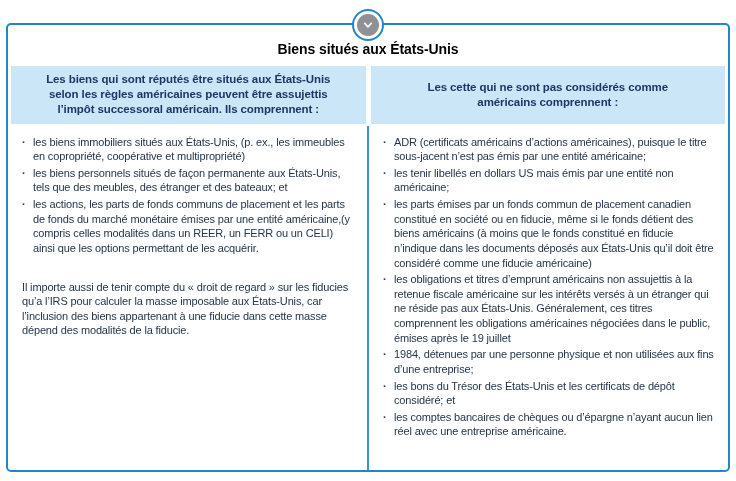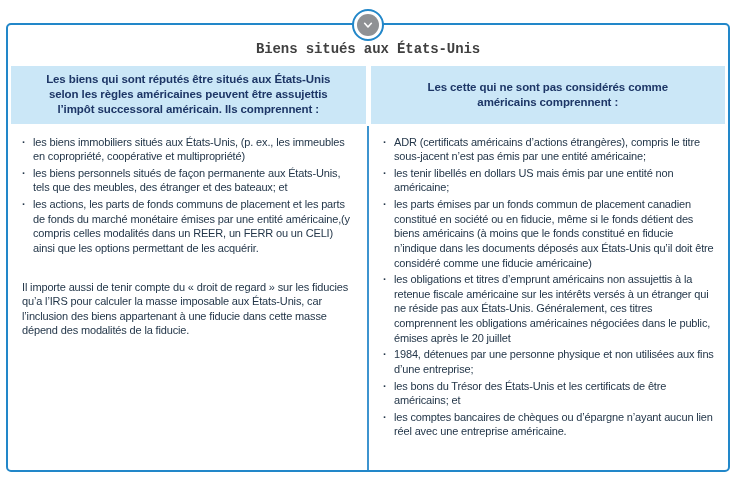--- a/index.html
+++ b/index.html
@@ -37,25 +37,24 @@
     display: flex; align-items: center; justify-content: center;
   }
   .chevron-inner svg { display: block; }
 
   .title-bar {
     flex: 0 0 41px;
     display: flex; align-items: center; justify-content: center;
     padding-top: 6px;
   }
   .title-bar .title {
-    color: #404040;
+    color: #000000;
     font-size: 14px;
     font-weight: bold;
     letter-spacing: -0.1px;
-    font-family: Liberation Mono, monospace;
   }
 
   .header-row {
     flex: 0 0 56px;
     display: flex;
     gap: 5px;
     padding: 0 3px;
   }
   .header-cell {
     flex: 1 1 0;
@@ -144,41 +143,41 @@
           </div>
         <div>
             <p class="para">Il importe aussi de tenir compte du « droit de regard » sur les fiducies qu’a l’IRS pour calculer la masse imposable aux États-Unis, car l’inclusion des biens appartenant à une fiducie dans cette masse dépend des modalités de la fiducie.</p>
           </div>
       </div>
       <div class="divider"></div>
       <div class="body-cell">
         <div>
             <div class="bullet-item">
               <span class="bullet-dot">·</span>
-              <span>ADR (certificats américains d’actions étrangères), compris le titre sous-jacent n’est pas émis par une entité américaine;</span>
+              <span>ADR (certificats américains d’actions américaines), puisque le titre sous-jacent n’est pas émis par une entité américaine;</span>
             </div>
             <div class="bullet-item">
               <span class="bullet-dot">·</span>
               <span>les tenir libellés en dollars US mais émis par une entité non américaine;</span>
             </div>
             <div class="bullet-item">
               <span class="bullet-dot">·</span>
               <span>les parts émises par un fonds commun de placement canadien constitué en société ou en fiducie, même si le fonds détient des biens américains (à moins que le fonds constitué en fiducie n’indique dans les documents déposés aux États-Unis qu’il doit être considéré comme une fiducie américaine)</span>
             </div>
             <div class="bullet-item">
               <span class="bullet-dot">·</span>
-              <span>les obligations et titres d’emprunt américains non assujettis à la retenue fiscale américaine sur les intérêts versés à un étranger qui ne réside pas aux États-Unis. Généralement, ces titres comprennent les obligations américaines négociées dans le public, émises après le 20 juillet</span>
+              <span>les obligations et titres d’emprunt américains non assujettis à la retenue fiscale américaine sur les intérêts versés à un étranger qui ne réside pas aux États-Unis. Généralement, ces titres comprennent les obligations américaines négociées dans le public, émises après le 19 juillet</span>
             </div>
             <div class="bullet-item">
               <span class="bullet-dot">·</span>
               <span>1984, détenues par une personne physique et non utilisées aux fins d’une entreprise;</span>
             </div>
             <div class="bullet-item">
               <span class="bullet-dot">·</span>
-              <span>les bons du Trésor des États-Unis et les certificats de être américains; et</span>
+              <span>les bons du Trésor des États-Unis et les certificats de dépôt considéré; et</span>
             </div>
             <div class="bullet-item">
               <span class="bullet-dot">·</span>
               <span>les comptes bancaires de chèques ou d’épargne n’ayant aucun lien réel avec une entreprise américaine.</span>
             </div>
           </div>
       </div>
     </div>
 
   </div>

